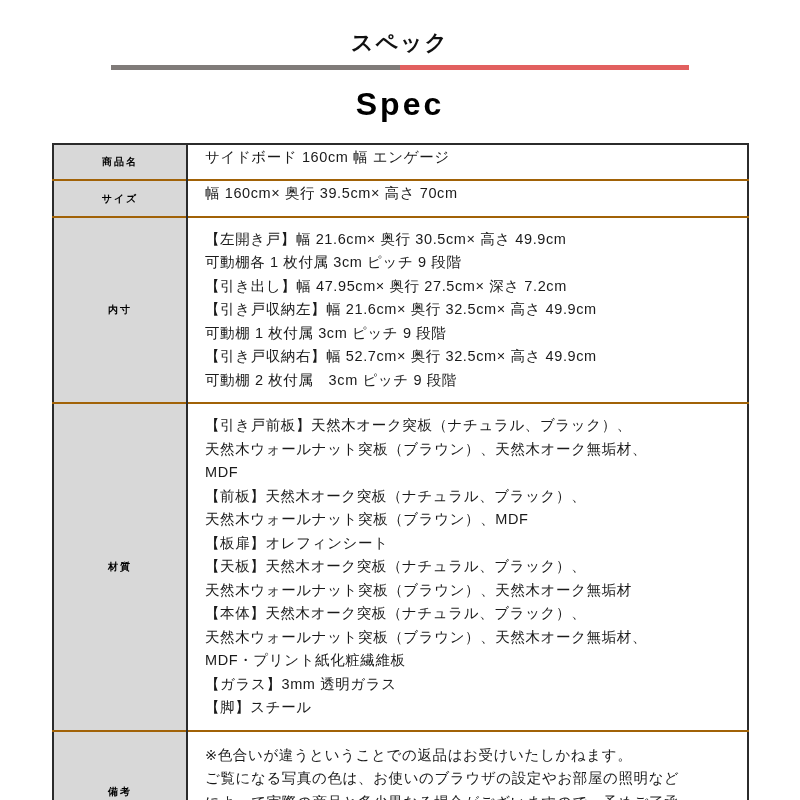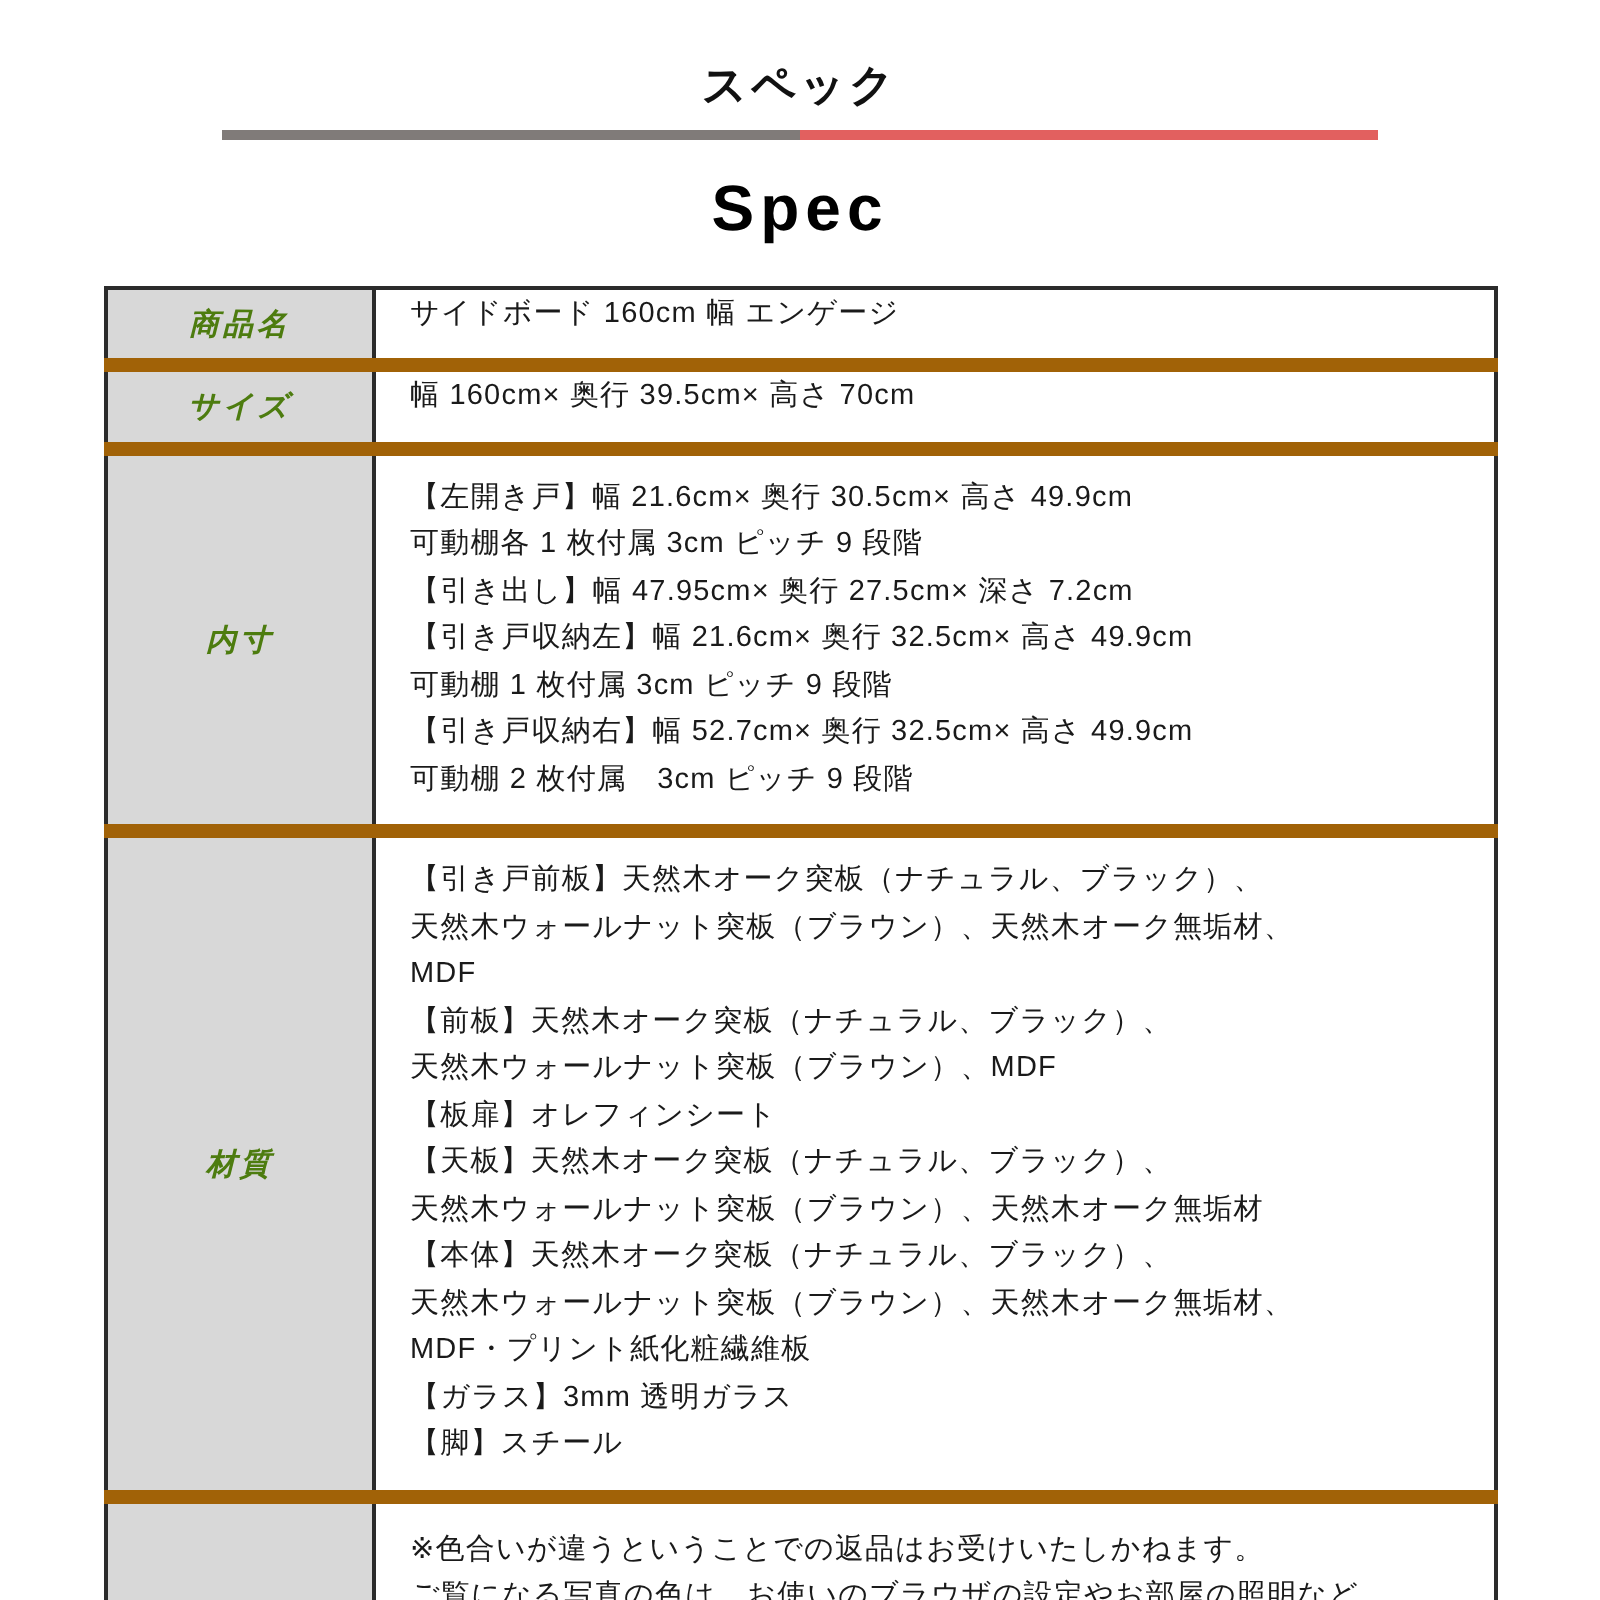--- a/index.html
+++ b/index.html
@@ -67,43 +67,42 @@
     width: 697px;
   }
   table.spec-table {
     width: 100%;
     border-collapse: collapse;
     table-layout: fixed;
     border: 2px solid #2b2b2b;
   }
   table.spec-table th,
   table.spec-table td {
-    border-top: 7px solid #a16207;
+    border-top: 2px solid #a16207;
     border-bottom: 1px solid #3a3a3a;
     vertical-align: middle;
   }
   table.spec-table tr:first-child th,
   table.spec-table tr:first-child td {
     border-top: none;
   }
   table.spec-table tr:last-child th,
   table.spec-table tr:last-child td {
     border-bottom: none;
   }
   th.spec-label {
     width: 120px;
     background: #d8d8d8;
     border-right: 2px solid #2b2b2b;
     text-align: center;
-    font-size: 15px;
+    font-size: 10px;
     font-weight: 700;
     letter-spacing: 2px;
-    color: #4d7c0f;
+    color: #000000;
     padding: 0 6px;
-    font-style: italic;
   }
   td.spec-value {
     background: #ffffff;
     padding: 9px 0 9px 17px;
     font-size: 14.5px;
     line-height: 1.62;
     letter-spacing: 0.6px;
     color: #1a1a1a;
     white-space: pre-line;
   }

